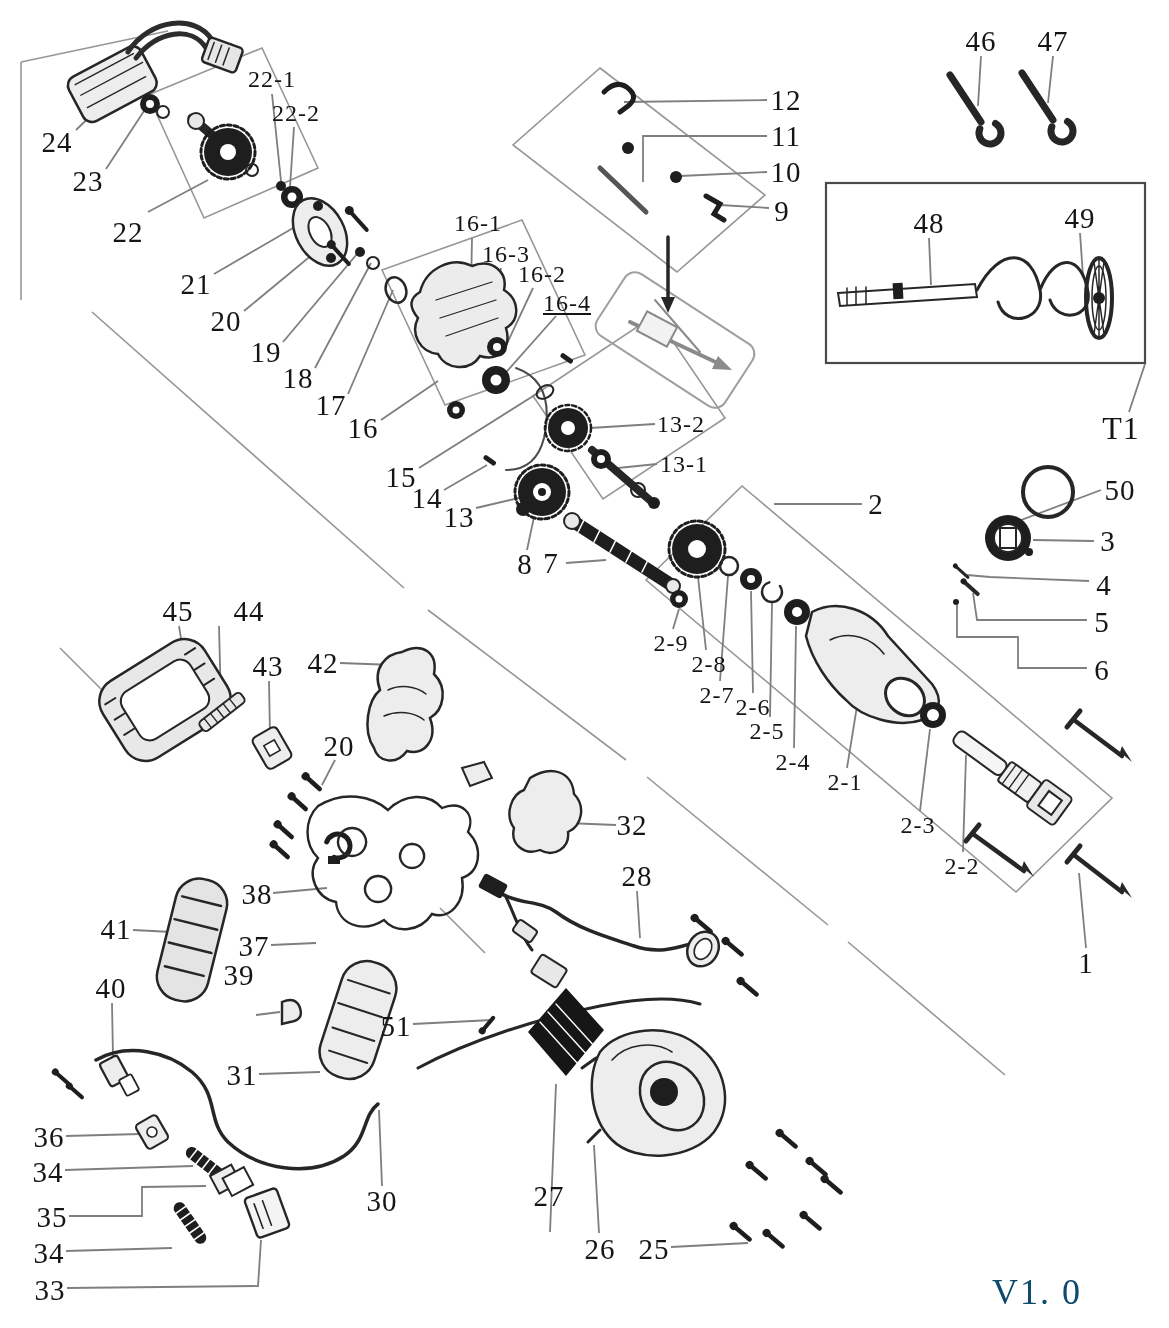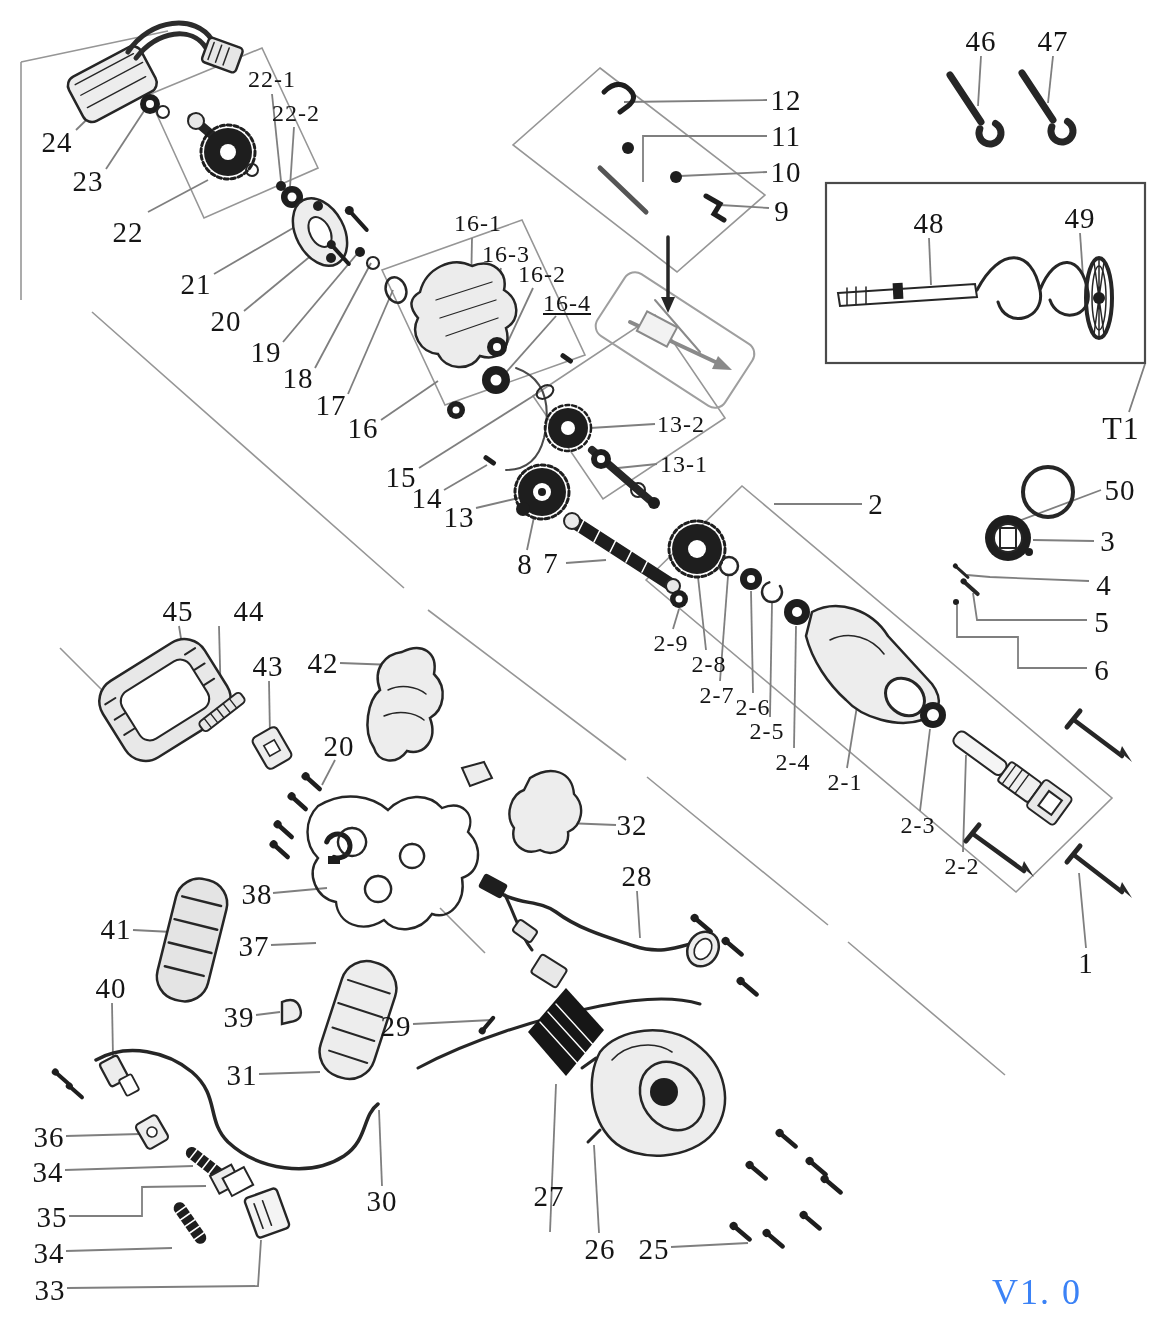--- a/index.html
+++ b/index.html
@@ -5,21 +5,21 @@
   html,body{margin:0;padding:0;background:#ffffff;}
   #page{position:relative;width:1169px;height:1328px;background:#ffffff;overflow:hidden;
         font-family:"Liberation Serif", serif;}
   #diagram-svg{position:absolute;left:0;top:0;}
   .part-label{position:absolute;transform:translate(-50%,-50%);
         font-family:"Liberation Serif", serif;font-size:29px;color:#151515;
         white-space:nowrap;letter-spacing:1px;line-height:1;}
   .part-label.small{font-size:24px;}
   .part-label.big{font-size:32px;}
   #version-label{position:absolute;transform:translate(-50%,-50%);
-        font-family:"Liberation Serif", serif;font-size:36px;color:#3b82f6;
+        font-family:"Liberation Serif", serif;font-size:36px;color:#0c4a6e;
         letter-spacing:2px;}
 </style>
 </head>
 <body>
 
 <div id="page">
 
 <svg id="diagram-svg" width="1169" height="1328" viewBox="0 0 1169 1328">
 
   <g stroke="#969696" stroke-width="1.6" fill="none">
@@ -524,23 +524,23 @@
       <div class="part-label" style="left: 551px; top: 563px;">7</div>
       <div class="part-label" style="left: 178px; top: 611px;">45</div>
       <div class="part-label" style="left: 224px; top: 611px; margin-left: 25px;">44</div>
       <div class="part-label" style="left: 268px; top: 666px;">43</div>
       <div class="part-label" style="left: 323px; top: 663px;">42</div>
       <div class="part-label" style="left: 339px; top: 746px;">20</div>
       <div class="part-label" style="left: 257px; top: 894px;">38</div>
       <div class="part-label" style="left: 254px; top: 946px;">37</div>
       <div class="part-label" style="left: 116px; top: 929px;">41</div>
       <div class="part-label" style="left: 111px; top: 988px;">40</div>
-      <div class="part-label" style="left: 239px; top: 1017px;">39</div>
+      <div class="part-label" style="left: 239px; top: 975px;">39</div>
       <div class="part-label" style="left: 242px; top: 1075px;">31</div>
-      <div class="part-label" style="left: 396px; top: 1026px;">29</div>
+      <div class="part-label" style="left: 396px; top: 1026px;">51</div>
       <div class="part-label" style="left: 382px; top: 1201px;">30</div>
       <div class="part-label" style="left: 632px; top: 825px;">32</div>
       <div class="part-label" style="left: 637px; top: 876px;">28</div>
       <div class="part-label" style="left: 49px; top: 1137px;">36</div>
       <div class="part-label" style="left: 48px; top: 1172px;">34</div>
       <div class="part-label" style="left: 52px; top: 1217px;">35</div>
       <div class="part-label" style="left: 49px; top: 1253px;">34</div>
       <div class="part-label" style="left: 50px; top: 1290px;">33</div>
       <div class="part-label" style="left: 549px; top: 1196px;">27</div>
       <div class="part-label" style="left: 600px; top: 1249px;">26</div>

